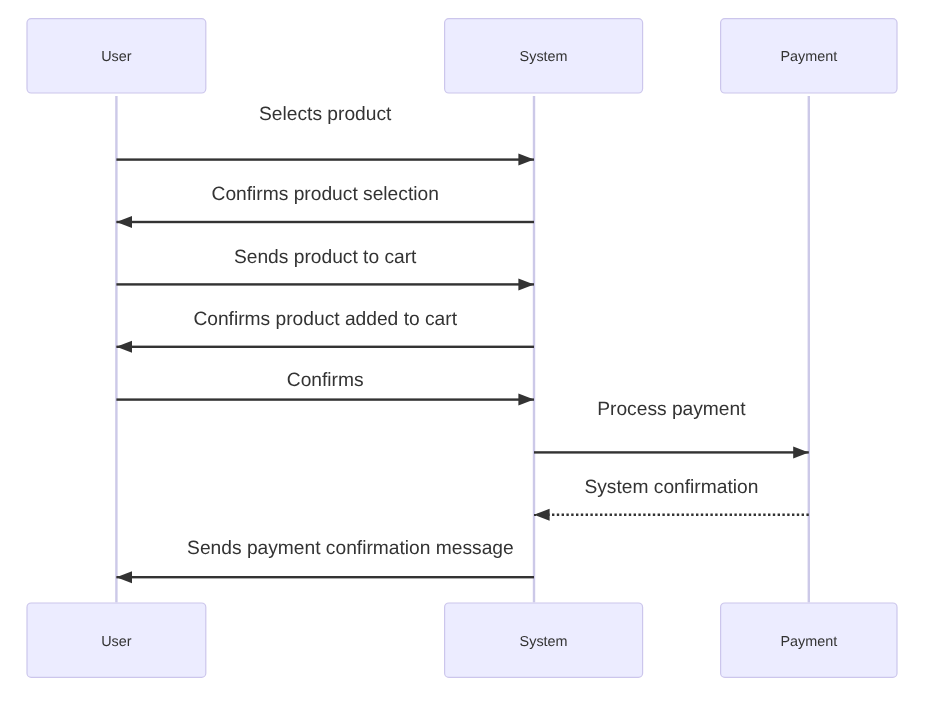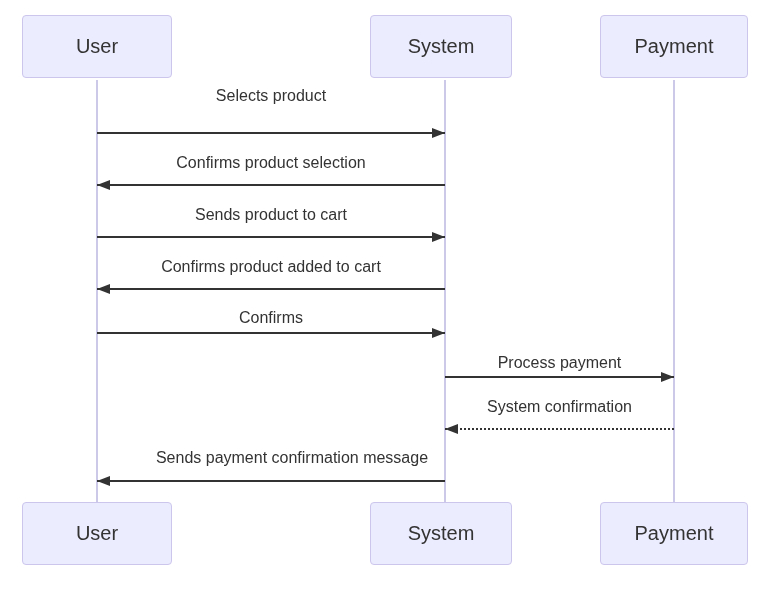--- a/index.html
+++ b/index.html
@@ -17,26 +17,26 @@
   }
   .actor-box {
     position: absolute;
     height: 63px;
     background: var(--actor-fill, #ECECFF);
     border: 1px solid var(--actor-border, #CCC6EC);
     border-radius: 4px;
     display: flex;
     align-items: center;
     justify-content: center;
-    font-size: 20px;
+    font-size: 12px;
     color: var(--text, #333333);
     box-sizing: border-box;
   }
   .actor-user    { left: 22px;  width: 150px; }
-  .actor-system  { left: 370px; width: 142px; }
+  .actor-system  { left: 370px; width: 166px; }
   .actor-payment { left: 600px; width: 148px; }
   .actor-top { top: 15px; }
   .actor-bottom { top: 502px; }
   .lifeline {
     position: absolute;
     top: 80px;
     height: 422px;
     width: 2px;
     background: var(--lifeline, #CCC9E8);
   }
@@ -128,21 +128,21 @@
   </div>
 
   <div>
     <div class="msg-label span-us" style="top:308px;">Confirms</div>
     <div class="msg-line span-us" style="top:332px;">
       <span class="arrow-head to-right"></span>
     </div>
   </div>
 
   <div>
-    <div class="msg-label span-sp" style="top:353px;">Process payment</div>
+    <div class="msg-label span-sp" style="top:332px;">Process payment</div>
     <div class="msg-line span-sp" style="top:376px;">
       <span class="arrow-head to-right"></span>
     </div>
   </div>
 
   <div>
     <div class="msg-label span-sp" style="top:397px;">System confirmation</div>
     <div class="msg-line span-sp dotted" style="top:428px;">
       <span class="arrow-head to-left"></span>
     </div>

